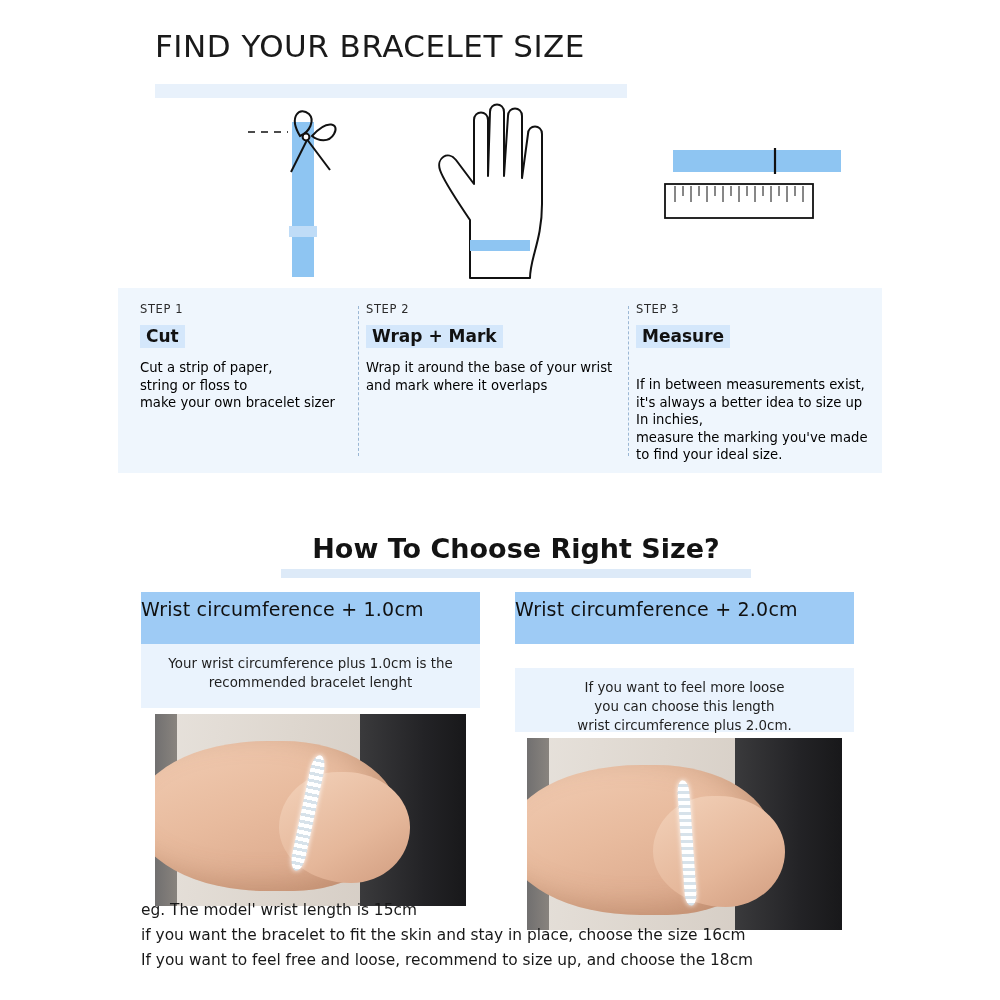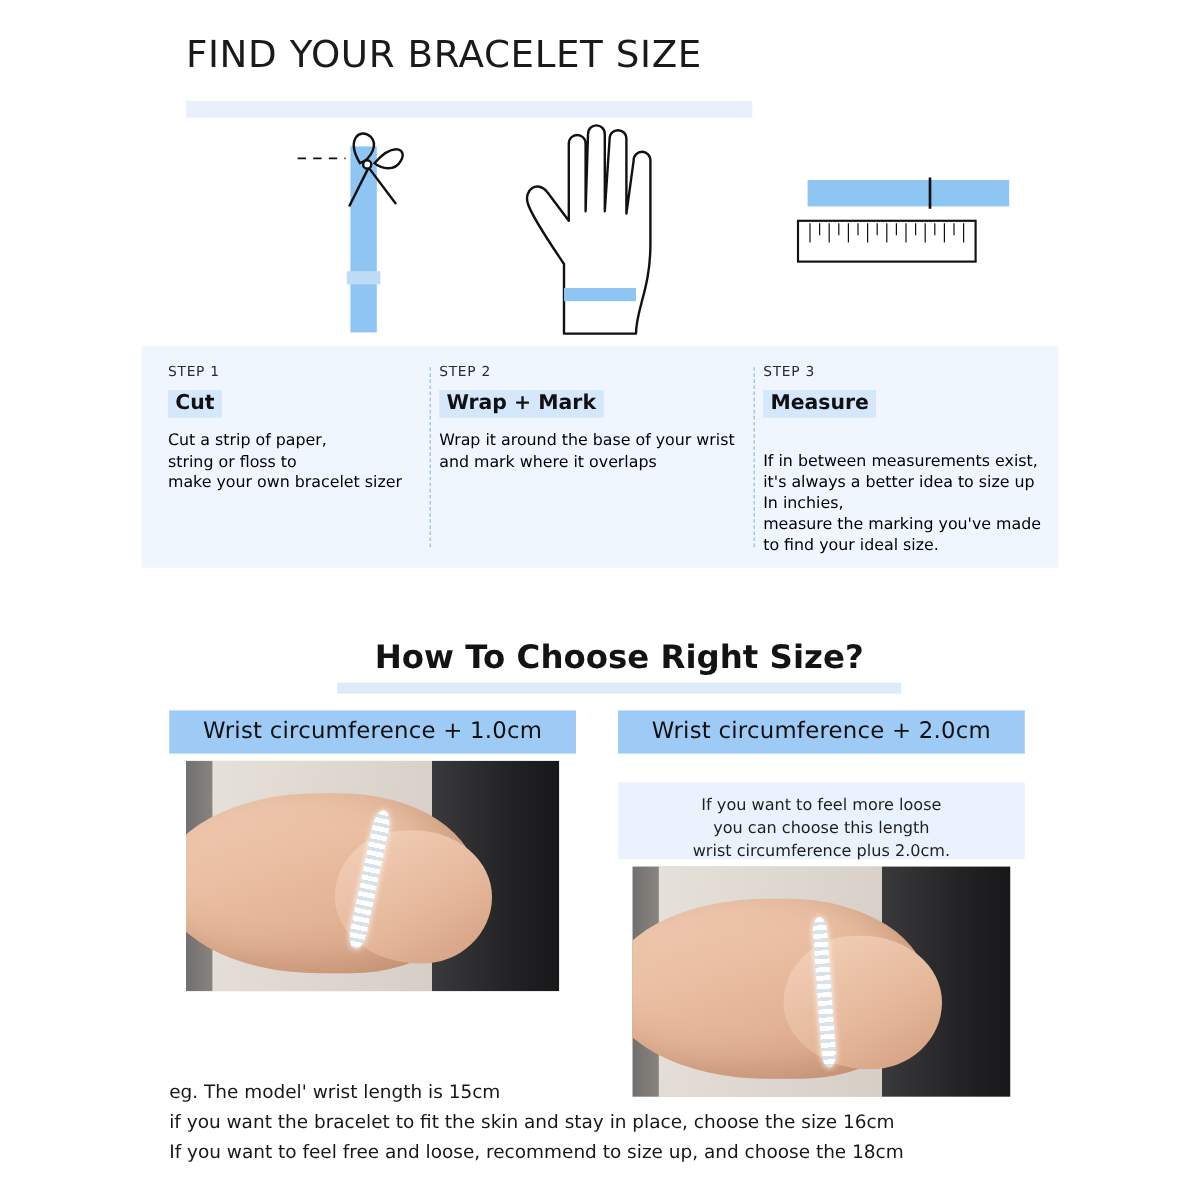--- a/index.html
+++ b/index.html
@@ -154,22 +154,21 @@
     width: 339px;
     background: #ffffff;
   }
   .card.left  { left: 141px; }
   .card.right { left: 515px; }
 
   .card-head {
     background: #9ecbf5;
     color: #101010;
     font-size: 19px;
-    text-align: center;
-    padding: 6px 0 8px 0;
+    padding: 6px 0 24px 0;
     letter-spacing: 0.2px;
   }
   .card-sub {
     background: #eaf3fd;
     font-size: 13.4px;
     line-height: 19px;
     text-align: center;
     color: #1f1f1f;
     padding: 10px 16px 12px 16px;
     box-sizing: border-box;
@@ -352,20 +351,22 @@
   </div>
 </div>
 
 <div class="sec2-wrap">
   <div class="sec2-underline"></div>
   <div class="sec2-title">How To Choose Right Size?</div>
 </div>
 
 <div class="card left">
   <div class="card-head">Wrist circumference + 1.0cm</div>
+  <div class="card-sub" style="white-space:pre-line">Your wrist circumference plus 1.0cm is the
+recommended bracelet lenght</div>
   <div class="photo">
     <div class="ph-bg"></div>
     <div class="ph-dark2"></div>
     <div class="ph-dark"></div>
     <div class="ph-arm"></div>
     <div class="ph-hand"></div>
     <div class="ph-band"></div>
   </div>
 </div>
 

